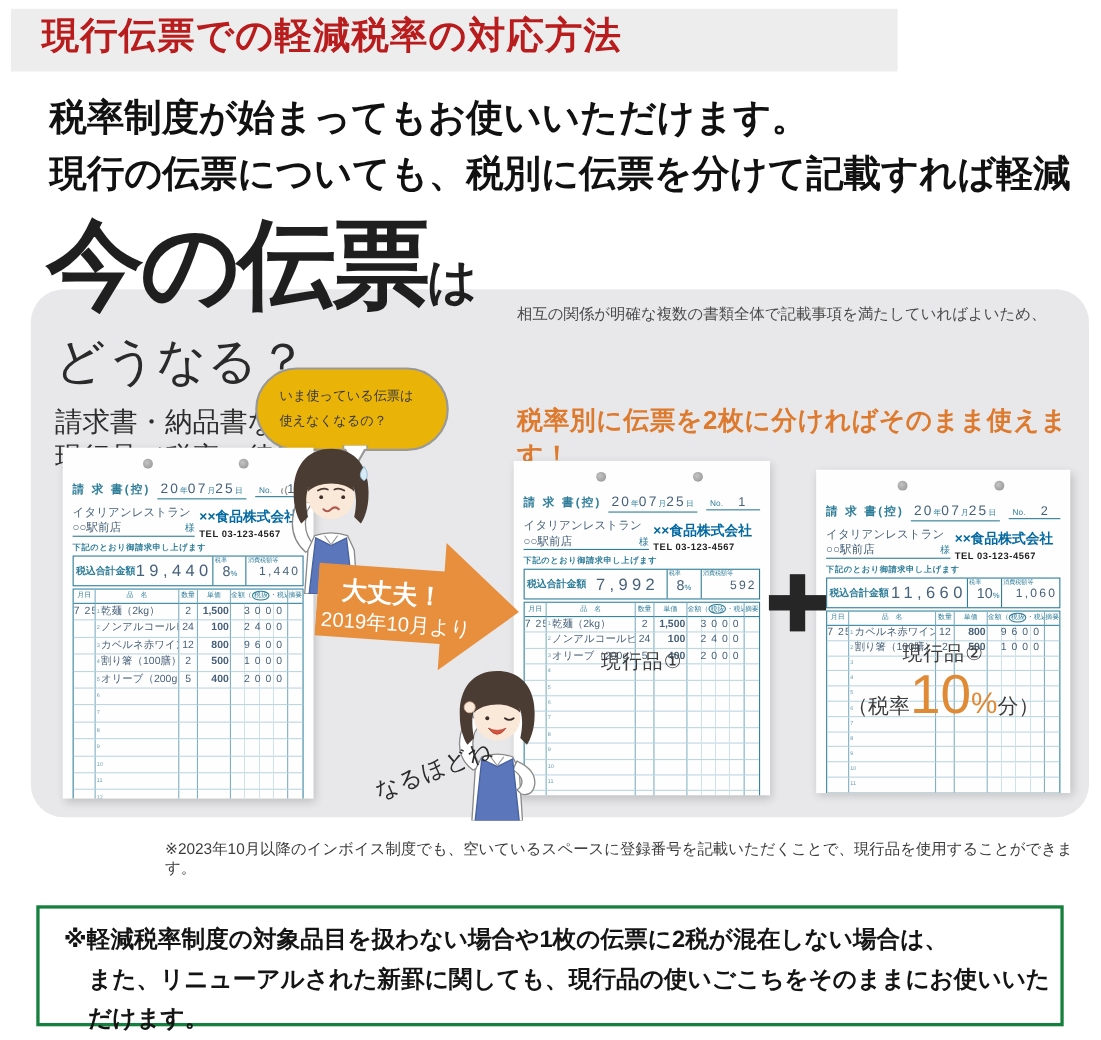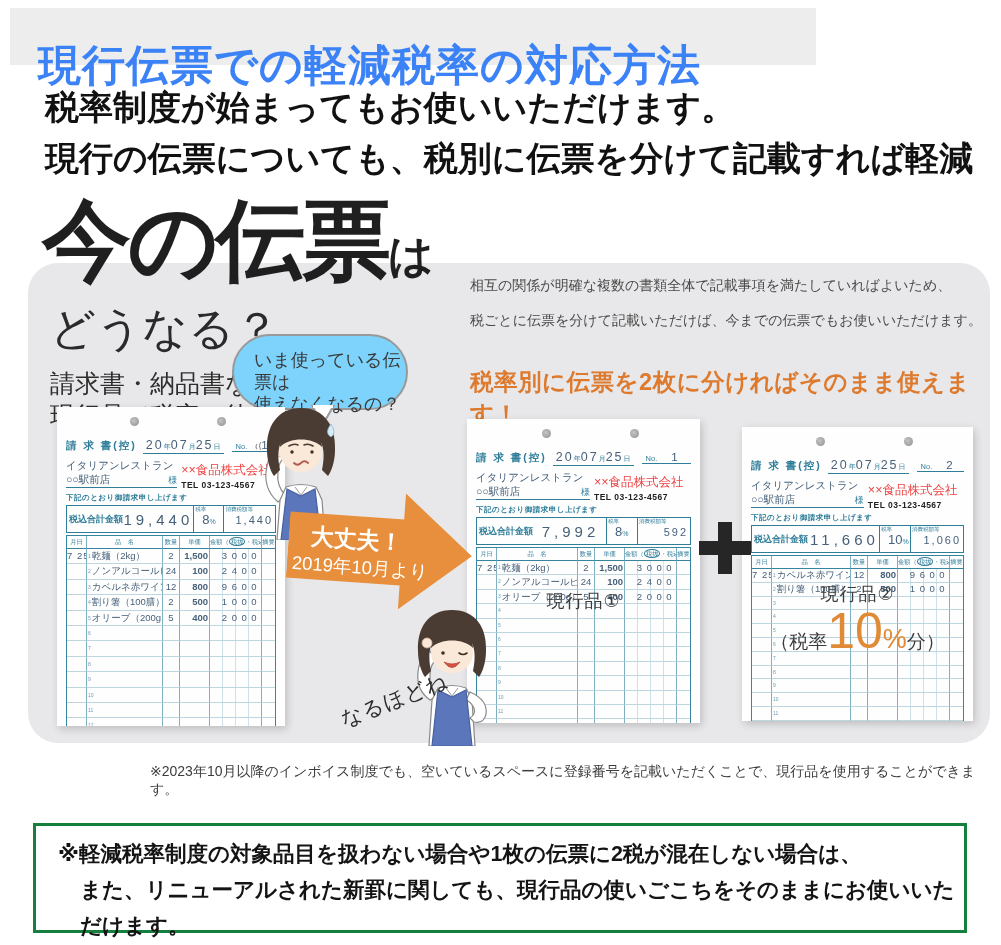--- a/index.html
+++ b/index.html
@@ -6,35 +6,35 @@
   body{
     width:1001px;height:945px;position:relative;overflow:hidden;
     background:#ffffff;
     font-family:"Liberation Sans","DejaVu Sans",sans-serif;
     color:#1d1d1d;
   }
   .abs{position:absolute;}
 
   
   .header-bar{left:10px;top:8px;width:806px;height:57px;background:#ededee;}
-  .header-title{left:38px;top:10px;font-size:43px;font-weight:bold;color:#3b82f6;letter-spacing:1px;margin-top:27px;}
+  .header-title{left:38px;top:10px;font-size:34px;font-weight:bold;color:#b91c1c;letter-spacing:1px;}
   .intro{left:45px;top:82px;font-size:34px;font-weight:bold;line-height:51px;color:#111;}
 
   
   .panel{left:28px;top:263px;width:962px;height:480px;background:#e8e8ea;border-radius:30px;}
 
   .heading-big{left:42px;top:196px;font-size:89px;font-weight:600;color:#1f1f1f;letter-spacing:-3px;line-height:1;}
   .heading-small{font-size:45px;font-weight:600;letter-spacing:0;}
   .heading-sub{left:50px;top:306px;font-size:45px;font-weight:500;color:#2a2a2a;line-height:1;}
   .desc1{left:50px;top:367px;font-size:25px;color:#2e2e2e;}
   .desc2{left:50px;top:399px;font-size:25px;color:#2e2e2e;}
 
   
-  .bubble{left:232px;top:334px;width:176px;height:76px;background:#7dd3fc;border:2px solid #999;
-    border-radius:38px;box-sizing:border-box;padding:13px 0 0 20px;font-size:18px;line-height:22px;color:#3a3a3a;}
+  .bubble{left:232px;top:334px;width:176px;height:76px;background:#eab308;border:2px solid #999;
+    border-radius:38px;box-sizing:border-box;padding:13px 0 0 20px;font-size:12px;line-height:22px;color:#3a3a3a;}
   .bubble-tail{left:310px;top:405px;width:26px;height:30px;}
 
   
   .explain{left:470px;top:268px;width:528px;font-size:14px;line-height:35px;color:#4a4a4a;}
   .highlight{left:470px;top:366px;font-size:23.5px;font-weight:bold;color:#dd7a2e;letter-spacing:0.5px;}
 
   
   .card{background:#fefefe;box-shadow:2px 3px 8px rgba(0,0,0,0.18);box-sizing:border-box;
         padding:6px 9px 4px 9px;overflow:hidden;}
   #invoice-a{left:57px;top:407px;width:228px;height:319px;--rh:14.4px;}
@@ -53,21 +53,21 @@
   .no-group{margin-left:8px;border-bottom:1px solid #2e7d99;padding:0 4px;flex:1;display:flex;align-items:baseline;}
   .no-label{font-size:7.5px;color:#2e7d99;}
   .no-val{font-size:11.5px;margin-left:14px;}
 
   .addr-row{display:flex;margin-top:5px;}
   .cust{width:54%;}
   .cust-1{font-size:10.5px;color:#47617a;white-space:nowrap;}
   .cust-2{font-size:10.5px;color:#8a97a3;border-bottom:1px solid #2e7d99;display:flex;justify-content:space-between;align-items:baseline;}
   .honorific{font-size:9px;color:#2e7d99;}
   .supp{width:46%;text-align:left;padding-left:4px;padding-top:3px;}
-  .supp-name{font-size:12.5px;font-weight:normal;color:#ef4444;white-space:nowrap;}
+  .supp-name{font-size:12.5px;font-weight:bold;color:#0369a1;white-space:nowrap;}
   .supp-tel{font-size:8.5px;font-weight:bold;color:#222;letter-spacing:0.5px;margin-top:1px;}
   .greeting{font-size:7.5px;font-weight:bold;color:#2e7d99;margin-top:3px;letter-spacing:0.5px;}
 
   .amount-box{display:flex;border:1.5px solid #2e7d99;margin-top:2px;height:26px;align-items:stretch;}
   .ab-label{width:56px;font-size:9px;font-weight:bold;color:#2e7d99;display:flex;align-items:center;padding-left:2px;line-height:9px;}
   .ab-total{flex:1;font-size:15px;letter-spacing:4px;display:flex;align-items:center;justify-content:center;}
   .ab-rate{width:30px;border-left:1px solid #2e7d99;position:relative;}
   .ab-tax{width:52px;border-left:1px solid #2e7d99;position:relative;}
   .ab-mini{position:absolute;top:0;left:1px;font-size:5.5px;color:#2e7d99;transform-origin:0 0;white-space:nowrap;}
   .ab-rate-val{position:absolute;top:6px;left:8px;font-size:13px;}
@@ -137,21 +137,20 @@
   <div>いま使っている伝票は</div>
   <div>使えなくなるの？</div>
 </div>
 <svg class="abs bubble-tail illus" viewBox="0 0 26 30">
   <path d="M2 0 L24 0 L8 28 Q10 14 2 0 Z" fill="#ffffff" stroke="#999" stroke-width="2"></path>
   <rect x="3" y="0" width="20" height="3" fill="#ffffff"></rect>
 </svg>
 
 <div class="abs explain">
   <div>相互の関係が明確な複数の書類全体で記載事項を満たしていればよいため、</div>
-  <div>税ごとに伝票を分けて記載いただけば、今までの伝票でもお使いいただけます。</div>
 </div>
 <div class="abs highlight">税率別に伝票を2枚に分ければそのまま使えます！</div>
 
 <div class="abs card" id="invoice-a">
     <div class="hole h1"></div>
     <div class="hole h2"></div>
     <div class="inv-title-row">
       <span class="form-title">請 求 書(控)</span>
       <span class="inv-date hand"><span class="d-num">20</span><span class="d-unit">年</span><span class="d-num">07</span><span class="d-unit">月</span><span class="d-num">25</span><span class="d-unit">日</span></span>
       <span class="no-group">

